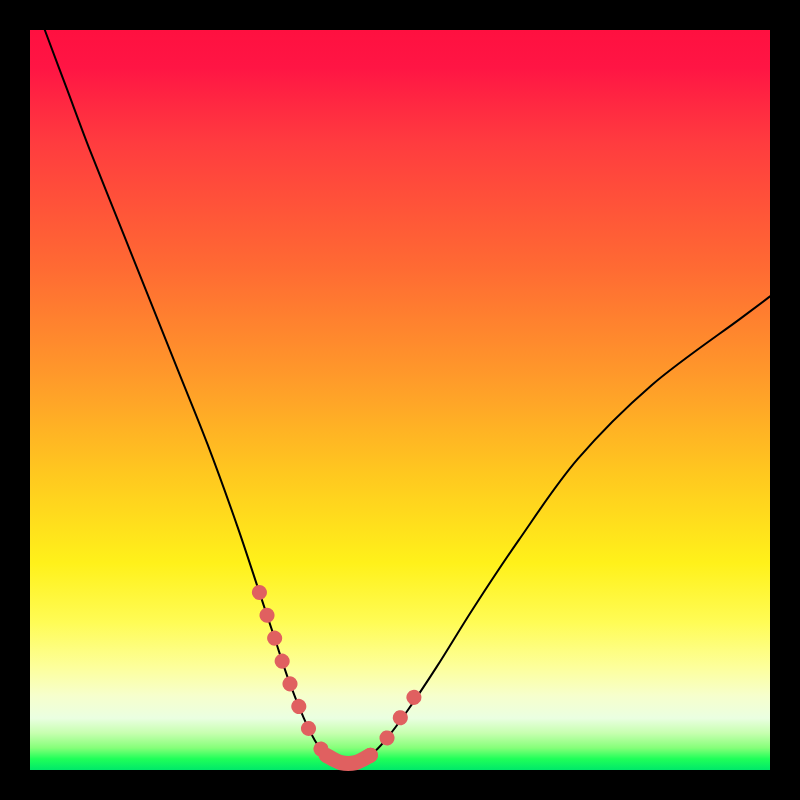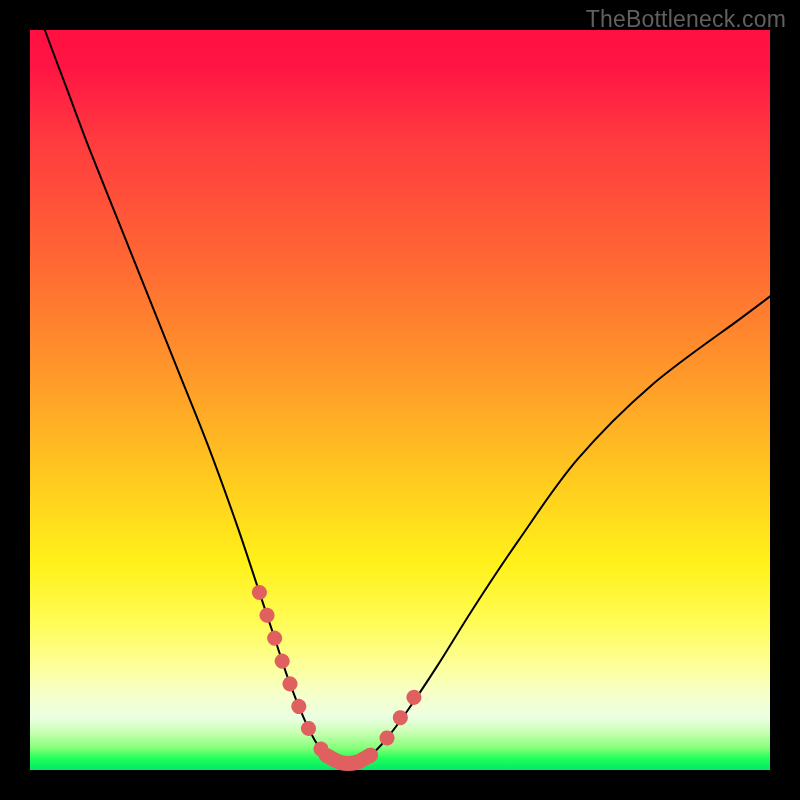--- a/index.html
+++ b/index.html
@@ -62,21 +62,20 @@
     width: 740px;
     height: 740px;
     overflow: visible;
   }
 </style>
 </head>
 <body>
 
 <div class="frame">
 
-  <div class="watermark">TheBottleneck.com</div>
 
   <div class="plot-area">
     <svg class="curves" viewBox="0 0 740 740">
       <g>
           <path d="M 14.8,0 C 18.5,9.866666666666655 29.599999999999998,39.4666666666666 37,59.19999999999993 C 44.4,78.93333333333327 50.56666666666667,96.19999999999997 59.2,118.39999999999998 C 67.83333333333334,140.6 78.93333333333334,167.73333333333332 88.8,192.39999999999998 C 98.66666666666666,217.06666666666663 108.53333333333333,241.73333333333332 118.4,266.4 C 128.26666666666668,291.06666666666666 138.13333333333333,315.7333333333333 148,340.4 C 157.86666666666667,365.06666666666666 167.73333333333332,388.5 177.6,414.4 C 187.46666666666667,440.29999999999995 198.5666666666667,471.13333333333327 207.20000000000002,495.79999999999995 C 215.83333333333334,520.4666666666666 223.23333333333335,543.9 229.4,562.4 C 235.56666666666666,580.9 239.26666666666668,592 244.20000000000002,606.8 C 249.13333333333335,621.5999999999999 254.06666666666666,637.6333333333333 259,651.2 C 263.93333333333334,664.7666666666668 269.48333333333335,678.3333333333334 273.8,688.2 C 278.1166666666667,698.0666666666667 281.20000000000005,704.2333333333333 284.90000000000003,710.4 C 288.6,716.5666666666666 291.68333333333334,721.5 296,725.2 C 300.31666666666666,728.9000000000001 305.8666666666667,731.3666666666667 310.8,732.6 C 315.73333333333335,733.8333333333334 320.6666666666667,733.8333333333334 325.6,732.6 C 330.53333333333336,731.3666666666667 335.4666666666667,728.9000000000001 340.40000000000003,725.2 C 345.33333333333337,721.5 349.0333333333333,717.8 355.2,710.4 C 361.3666666666667,703 368.7666666666667,693.1333333333333 377.40000000000003,680.8 C 386.03333333333336,668.4666666666666 395.9000000000001,653.6666666666666 407.00000000000006,636.4 C 418.1,619.1333333333333 430.43333333333334,598.1666666666667 444,577.2 C 457.56666666666666,556.2333333333333 471.1333333333334,535.2666666666667 488.40000000000003,510.6 C 505.6666666666667,485.93333333333334 525.4,455.1 547.6,429.2 C 569.8000000000001,403.29999999999995 594.4666666666667,378.6333333333333 621.6,355.2 C 648.7333333333333,331.76666666666665 690.6666666666666,303.40000000000003 710.4,288.6 C 730.1333333333333,273.8 735.0666666666666,270.09999999999997 740,266.4" fill="none" stroke="#000000" stroke-width="2" stroke-linecap="round"></path>
           <path d="M 229.4,562.4 C 231.86666666666667,569.8 239.26666666666668,592 244.20000000000002,606.8 C 249.13333333333335,621.5999999999999 254.06666666666666,637.6333333333333 259,651.2 C 263.93333333333334,664.7666666666668 269.48333333333335,678.3333333333334 273.8,688.2 C 278.1166666666667,698.0666666666667 281.20000000000005,704.2333333333333 284.90000000000003,710.4 C 288.6,716.5666666666666 294.15,722.7333333333333 296,725.2" fill="none" stroke="#e06060" stroke-width="15" stroke-linecap="round" stroke-dasharray="0.1 24"></path>
           <path d="M 296,725.2 C 298.4666666666667,726.4333333333334 305.8666666666667,731.3666666666667 310.8,732.6 C 315.73333333333335,733.8333333333334 320.6666666666667,733.8333333333334 325.6,732.6 C 330.53333333333336,731.3666666666667 337.9333333333334,726.4333333333334 340.40000000000003,725.2" fill="none" stroke="#e06060" stroke-width="15" stroke-linecap="round"></path>
           <path d="M 340.40000000000003,725.2 C 342.8666666666667,722.7333333333333 350.26666666666665,716.5666666666666 355.2,710.4 C 360.1333333333333,704.2333333333333 365.06666666666666,695.6 370,688.2 C 374.93333333333334,680.8000000000001 382.33333333333337,669.7 384.8,666" fill="none" stroke="#e06060" stroke-width="15" stroke-linecap="round" stroke-dasharray="0.1 24"></path>
         </g>
     </svg>

